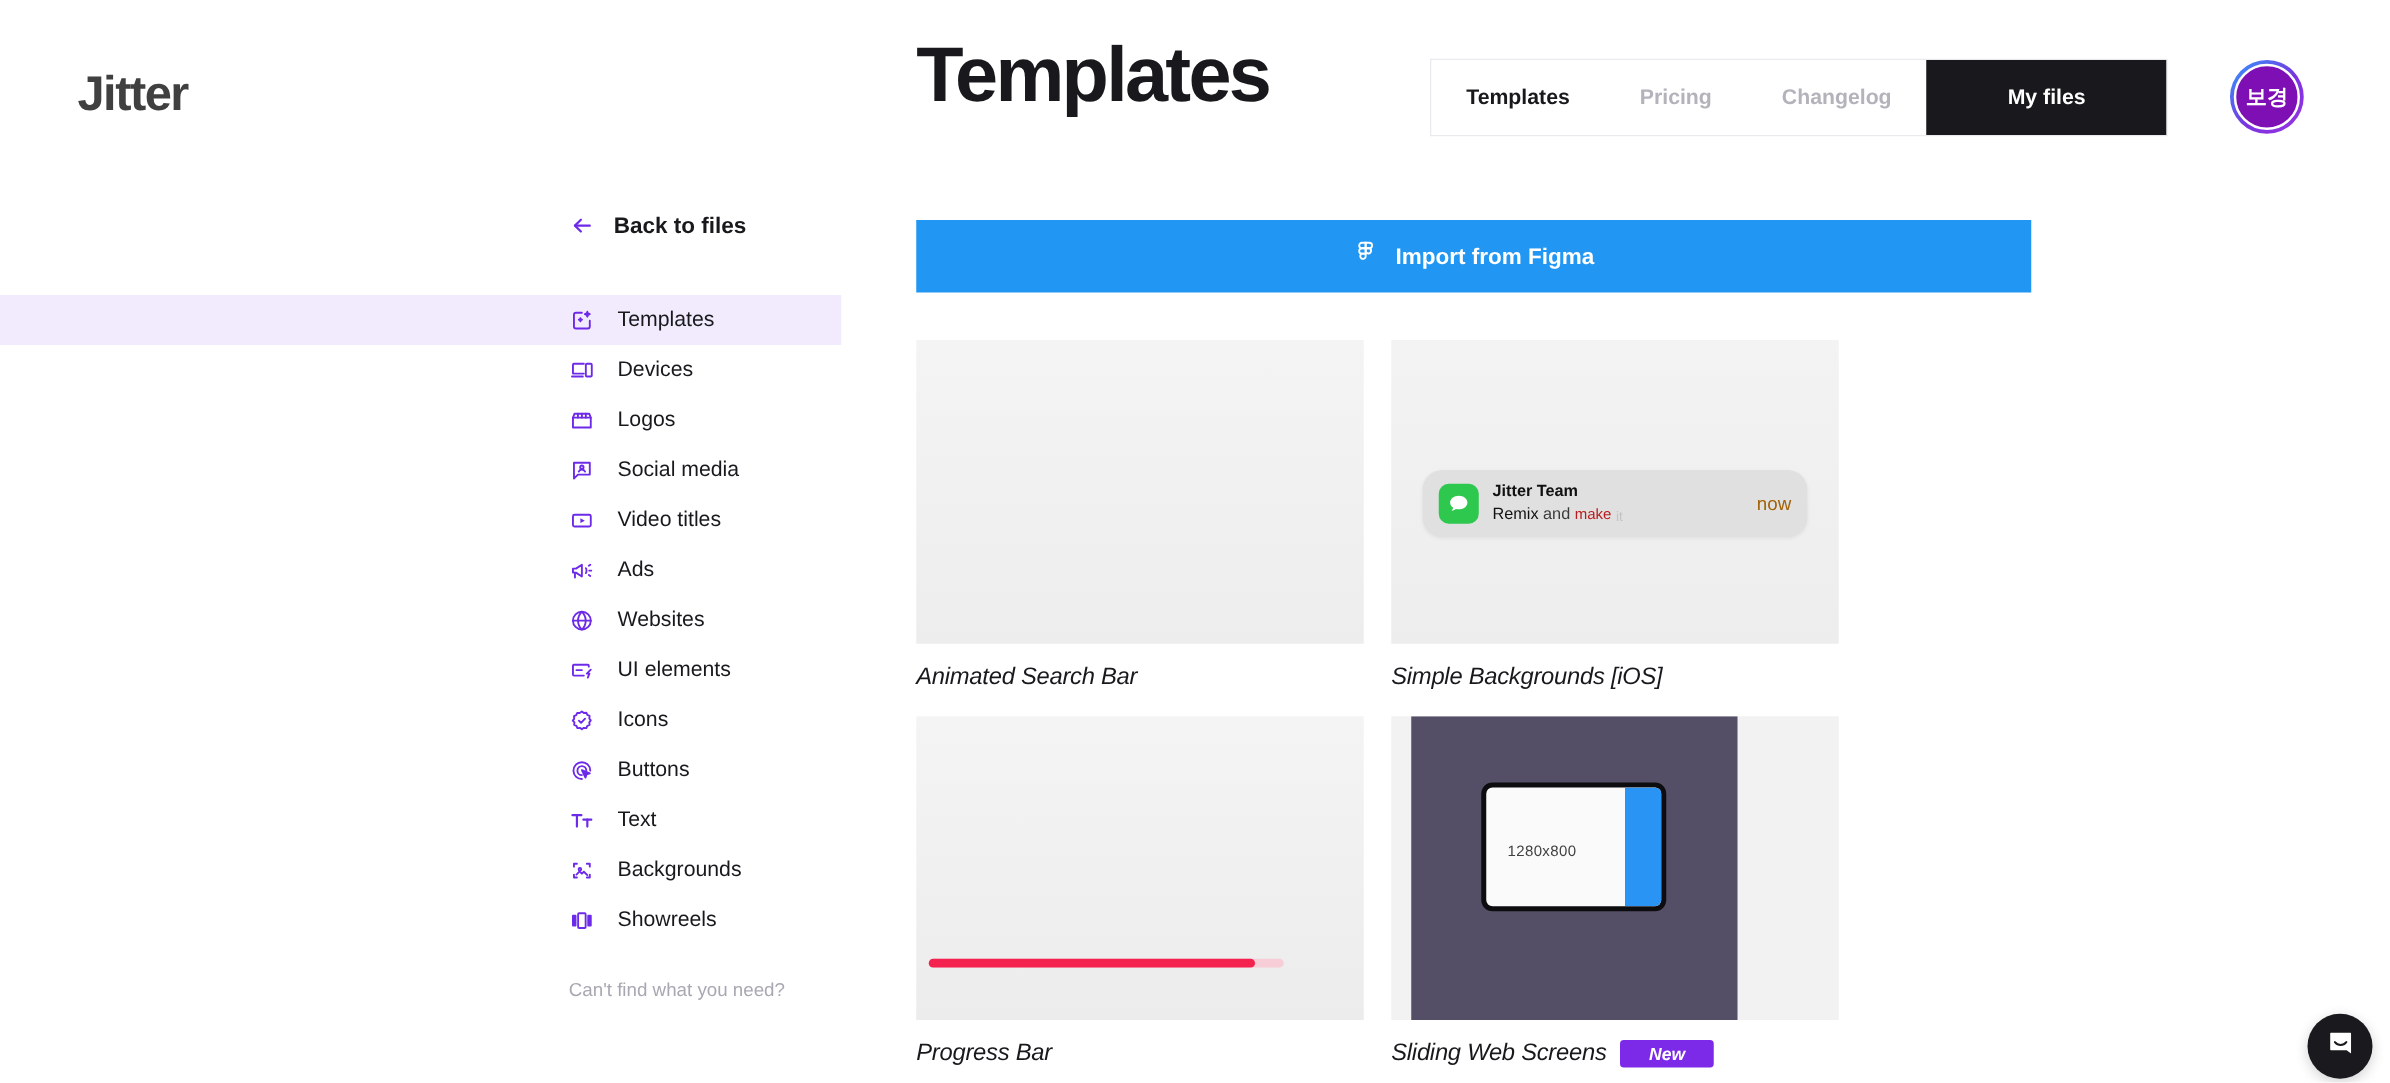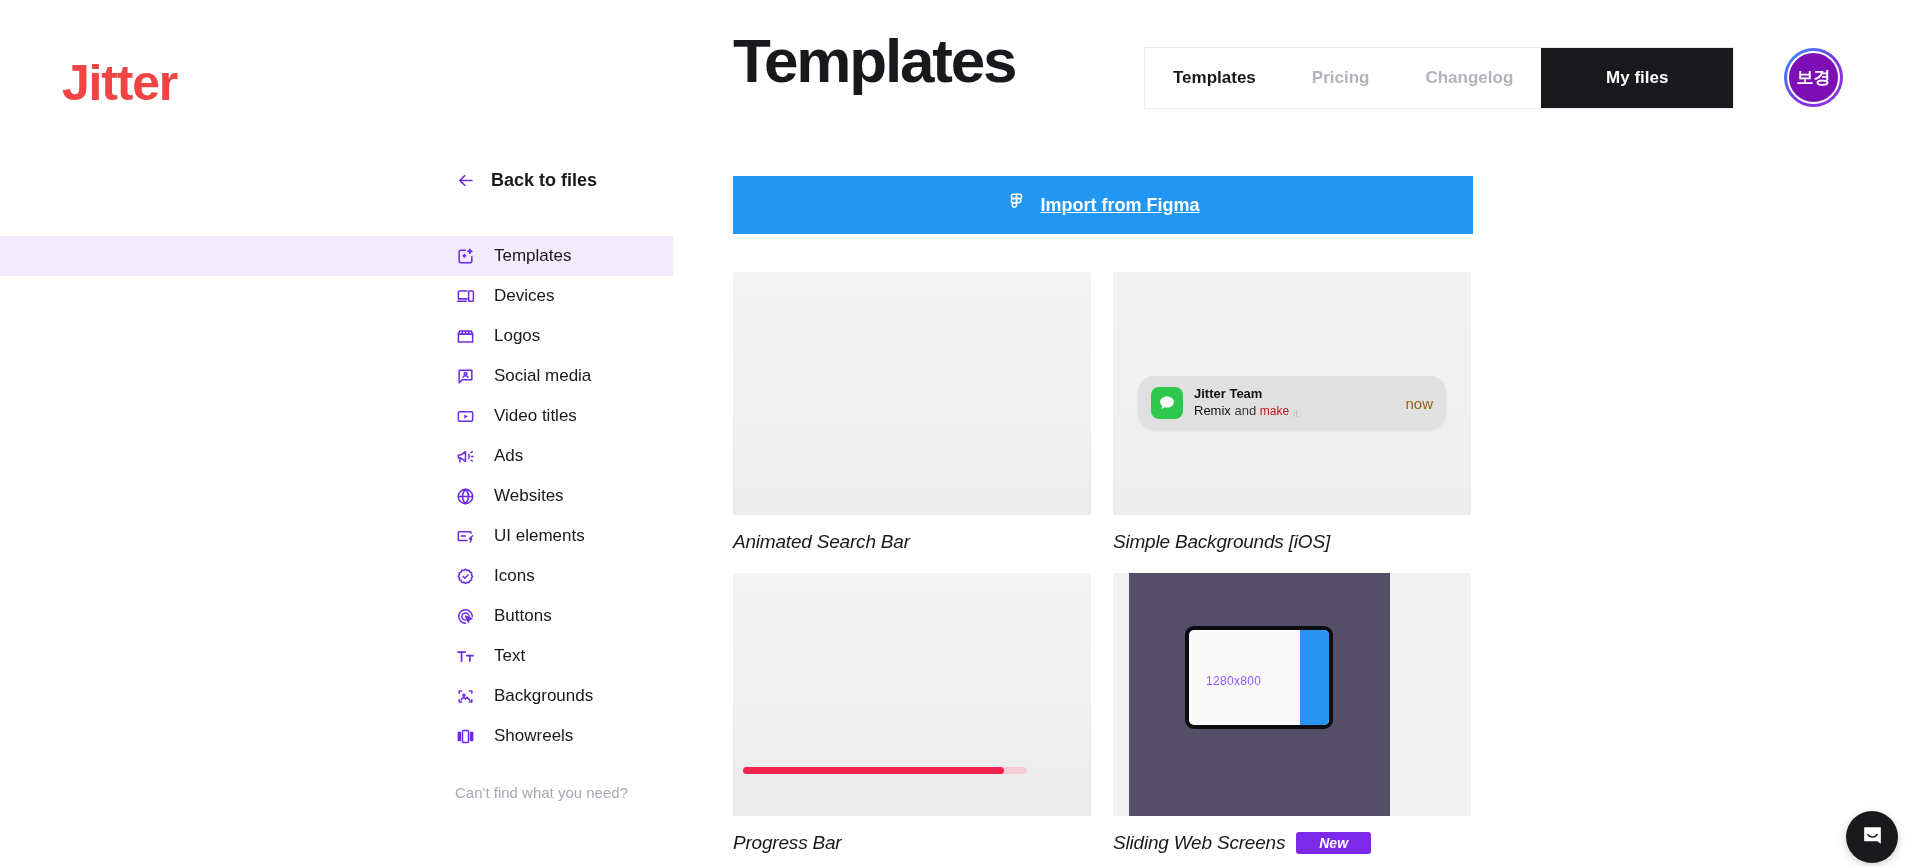--- a/index.html
+++ b/index.html
@@ -9,21 +9,21 @@
     font-family:"Liberation Sans", sans-serif;
     overflow:hidden;
     -webkit-font-smoothing:antialiased;
   }
   .page { position:relative; width:1912px; height:866px; background:#fff; }
 
   
   .header { position:absolute; top:0; left:0; width:1912px; height:132px; }
   .logo {
     position:absolute; left:62px; top:54px;
-    font-size:50px; font-weight:700; color:#ef4444;
+    font-size:39px; font-weight:700; color:#404040;
     letter-spacing:-1.2px;
   }
   .page-title {
     position:absolute; left:733px; top:27px;
     font-size:62px; font-weight:700; color:#19191d;
     letter-spacing:-2.2px; line-height:1.1;
   }
   .nav-pill {
     position:absolute; left:1144px; top:47px;
     height:62px; display:flex; align-items:stretch;
@@ -77,24 +77,24 @@
   }
   .side-label { font-size:17px; font-weight:500; color:#19191d; white-space:nowrap; }
   .side-footer {
     margin-top:28px; margin-left:455px;
     font-size:15px; color:#a8a8b2;
   }
 
   
   .main { position:absolute; left:733px; top:176px; width:740px; }
   .figma-btn {
-    width:740px; height:58px;
+    width:892px; height:58px;
     background:#2196f3; color:#fff;
     display:flex; align-items:center; justify-content:center; gap:13px;
-    font-size:18px; font-weight:700; cursor:pointer;text-decoration:underline;
+    font-size:18px; font-weight:700; cursor:pointer;
   }
   .grid {
     margin-top:38px;
     display:grid; grid-template-columns:358px 358px; column-gap:22px; row-gap:20px;
   }
   .card { width:358px; cursor:pointer; }
   .thumb {
     width:358px; height:243px; overflow:hidden; position:relative;
     background:#f2f2f3;
   }
@@ -155,21 +155,21 @@
     background:#544e66;
   }
   .browser {
     position:absolute; left:56px; top:53px;
     width:148px; height:103px; border-radius:9px;
     background:#fafafa; border:4px solid #0d0d0f;
     overflow:hidden;
   }
   .browser-label {
     position:absolute; left:17px; top:44px;
-    font-size:12px; font-weight:500; color:#8b5cf6; letter-spacing:0.3px;
+    font-size:12px; font-weight:500; color:#404040; letter-spacing:0.3px;
   }
   .browser-panel {
     position:absolute; right:0; top:0; width:29px; height:100%;
     background:#2a94f4;
   }
 
   
   .chat-widget {
     position:absolute; left:1846px; top:811px;
     width:52px; height:52px; border-radius:50%;

